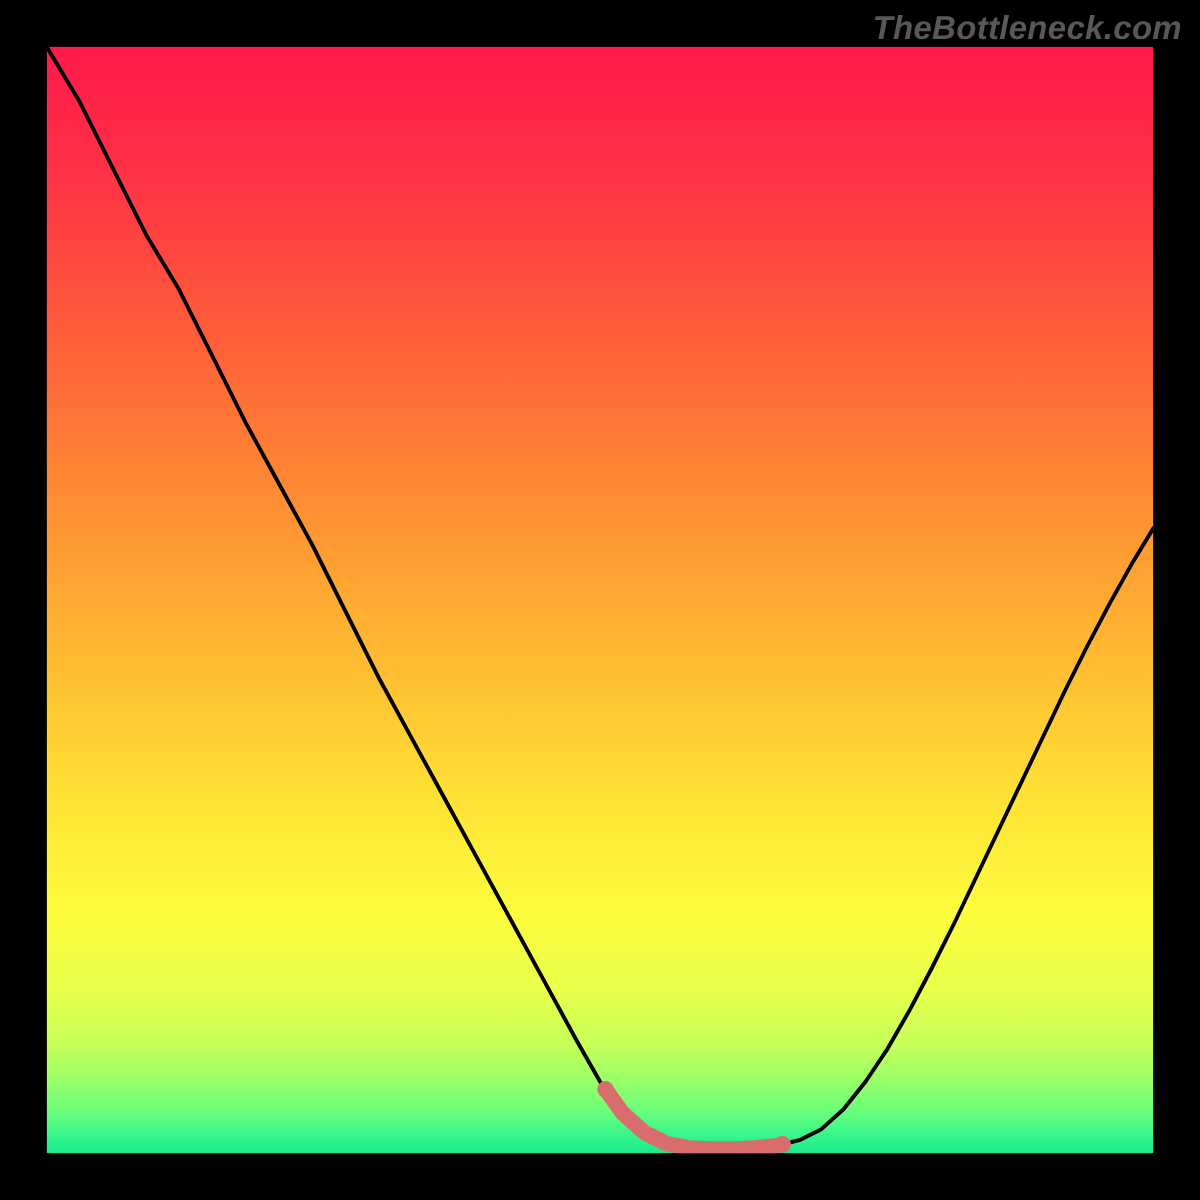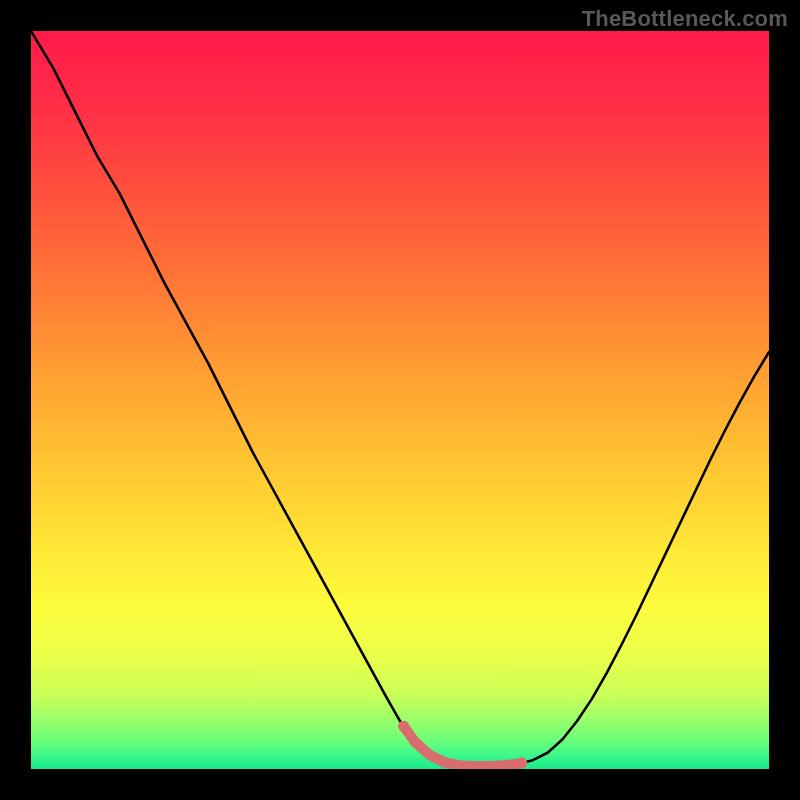--- a/index.html
+++ b/index.html
@@ -33,20 +33,21 @@
   }
   .watermark {
     position: absolute;
     top: 6px;
     right: 12px;
     font-family: Arial, Helvetica, sans-serif;
     font-size: 22px;
     font-weight: bold;
     color: #585858;
     letter-spacing: 0.2px;
+    font-style: italic;
   }
   svg.curve {
     position: absolute;
     left: 0;
     top: 0;
     width: 100%;
     height: 100%;
   }
 </style>
 </head>

